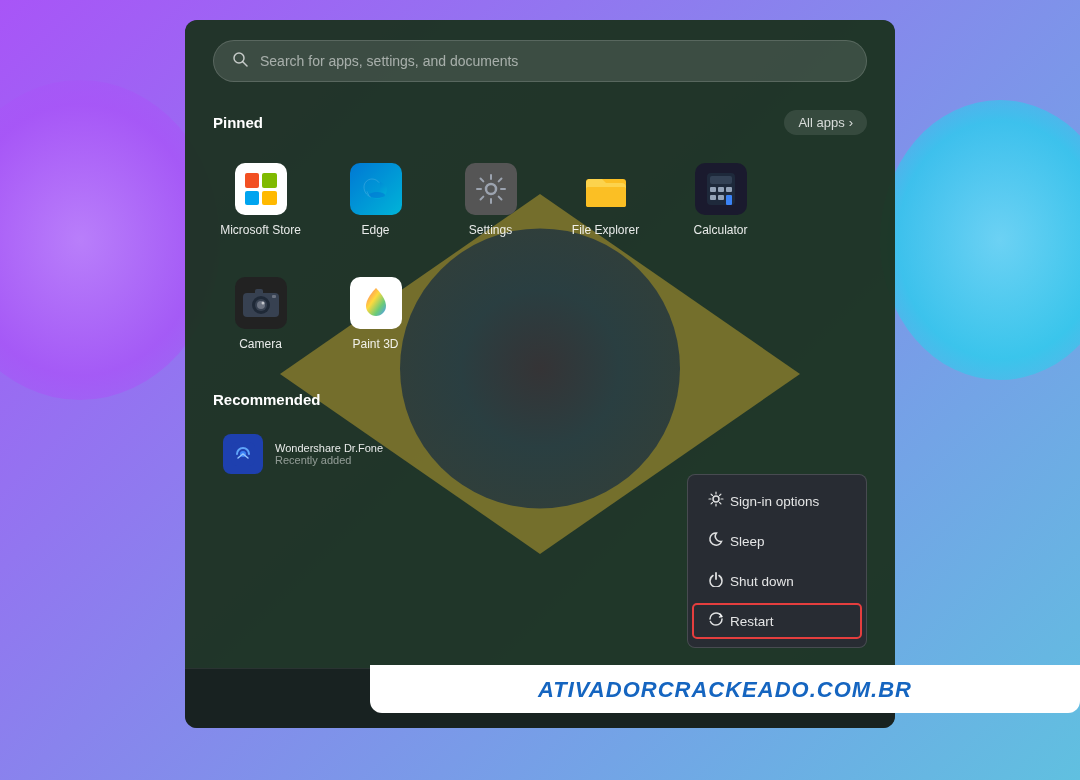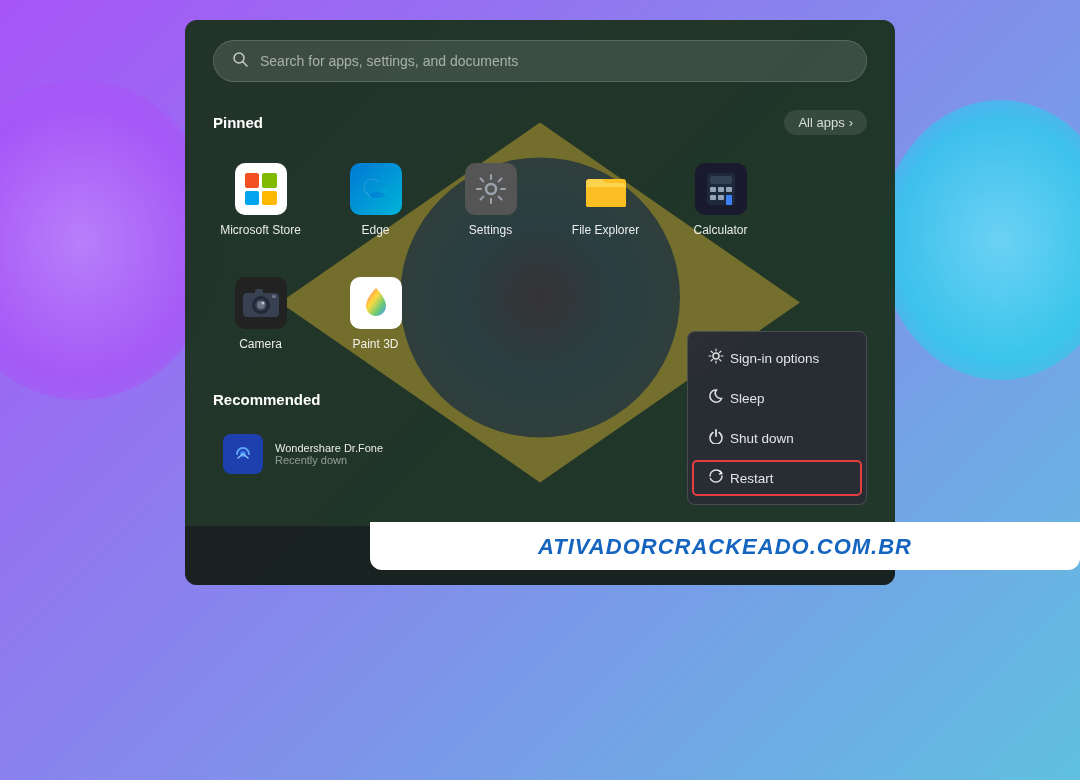--- a/index.html
+++ b/index.html
@@ -44,21 +44,21 @@
       z-index: 1;
       opacity: 0.7;
     }
 
     
     .start-menu-wrapper {
       position: absolute;
       left: 185px;
       top: 20px;
       width: 710px;
-      height: 565px;
+      height: 708px;
       z-index: 10;
     }
 
     .start-menu {
       width: 100%;
       height: 100%;
       background: rgba(30, 35, 40, 0.88);
       border-radius: 12px;
       overflow: hidden;
       position: relative;
@@ -526,21 +526,21 @@
             <div class="rec-icon" style="background: #1e40af;">
               <svg width="28" height="28" viewBox="0 0 28 28" fill="none">
                 <rect x="2" y="2" width="24" height="24" rx="6" fill="#1e40af"></rect>
                 <path d="M8 14C8 10.686 10.686 8 14 8C17.314 8 20 10.686 20 14" stroke="#60a5fa" stroke-width="2" stroke-linecap="round"></path>
                 <circle cx="14" cy="14" r="3" fill="#3b82f6"></circle>
                 <path d="M9 18L14 14L19 18" stroke="#93c5fd" stroke-width="1.5" stroke-linecap="round"></path>
               </svg>
             </div>
             <div class="rec-info">
               <div class="rec-title">Wondershare Dr.Fone</div>
-              <div class="rec-sub">Recently down</div>
+              <div class="rec-sub">Recently added</div>
             </div>
           </div>
 
         </div>
       </div>
 
     </div>
 
     <div class="power-menu">
 

